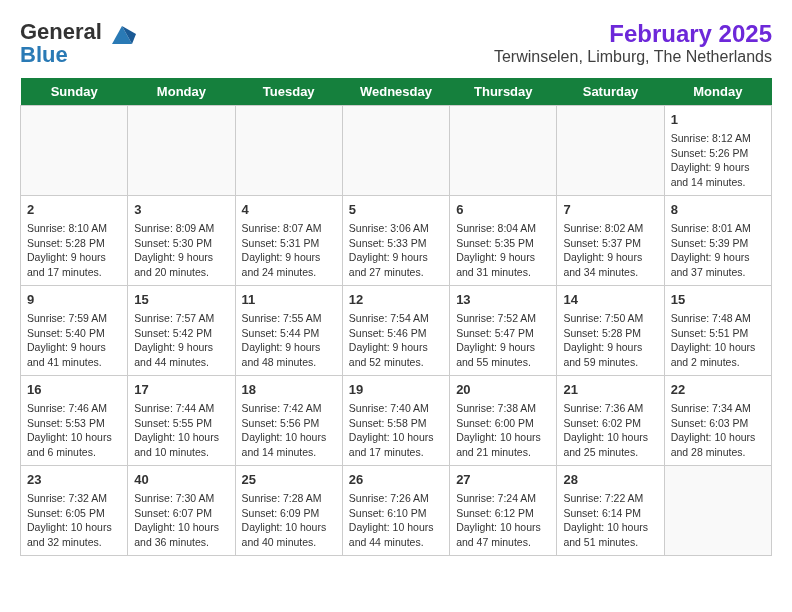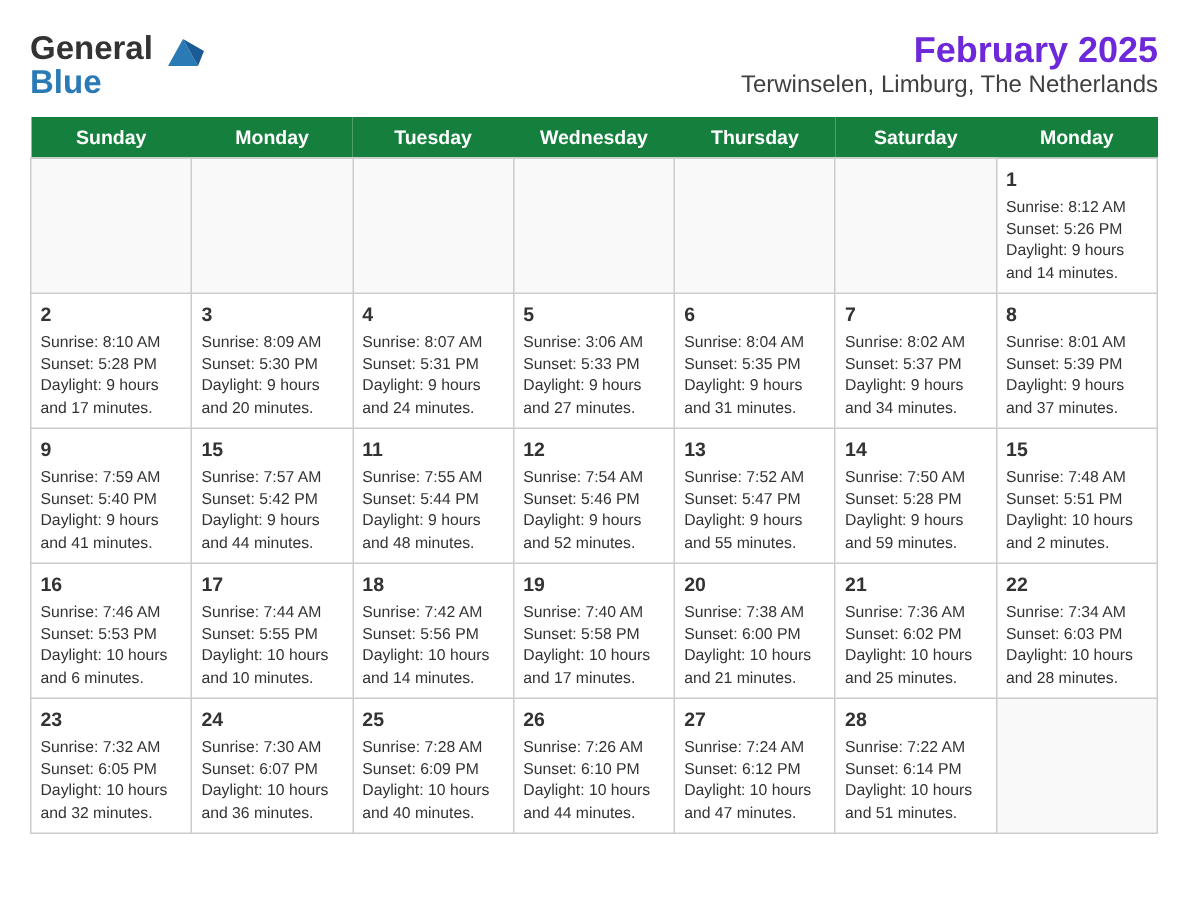--- a/index.html
+++ b/index.html
@@ -247,21 +247,21 @@
         </td>
       </tr>
       <tr>
         <td>
           <div class="day-number">23</div>
           <div>Sunrise: 7:32 AM</div>
           <div>Sunset: 6:05 PM</div>
           <div>Daylight: 10 hours and 32 minutes.</div>
         </td>
         <td>
-          <div class="day-number">24</div>
+          <div class="day-number">40</div>
           <div>Sunrise: 7:30 AM</div>
           <div>Sunset: 6:07 PM</div>
           <div>Daylight: 10 hours and 36 minutes.</div>
         </td>
         <td>
           <div class="day-number">25</div>
           <div>Sunrise: 7:28 AM</div>
           <div>Sunset: 6:09 PM</div>
           <div>Daylight: 10 hours and 40 minutes.</div>
         </td>

